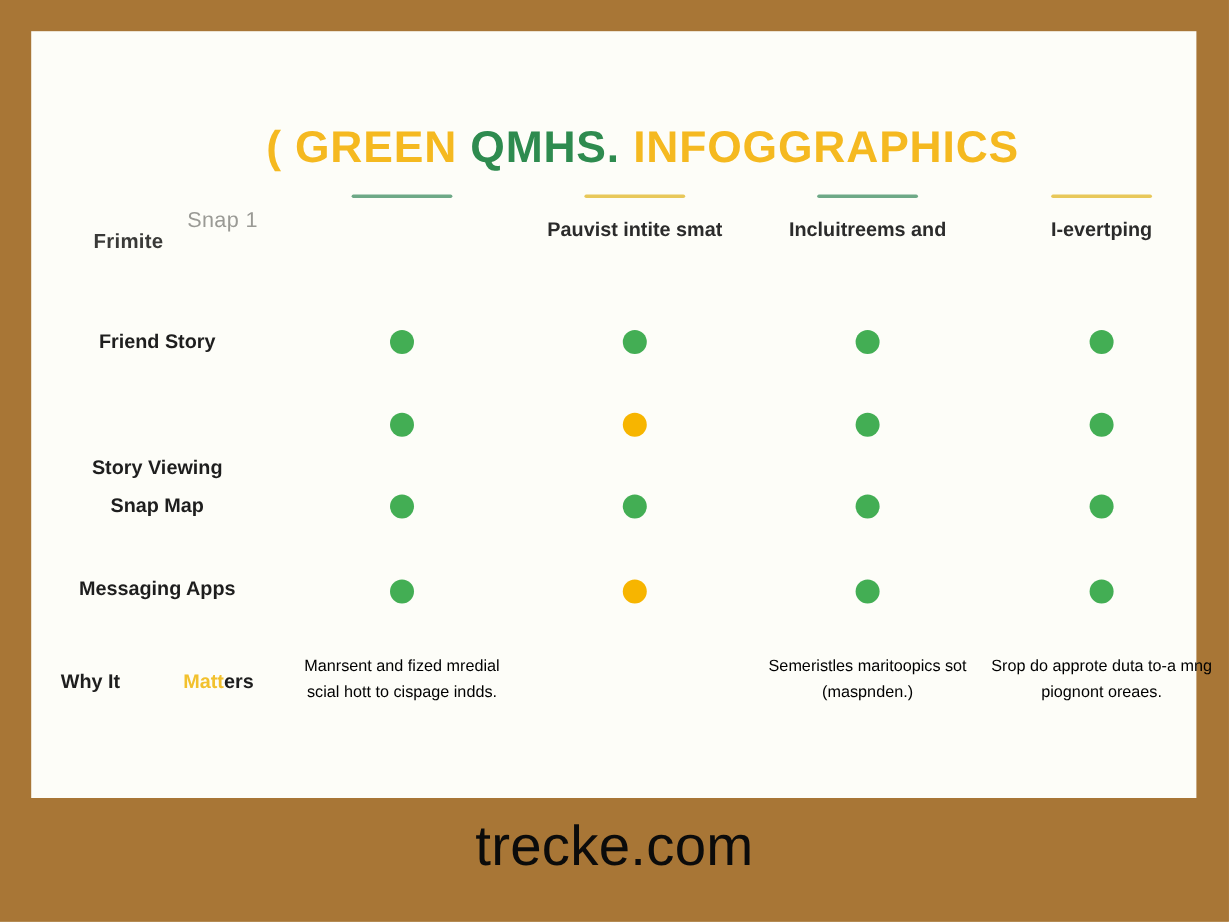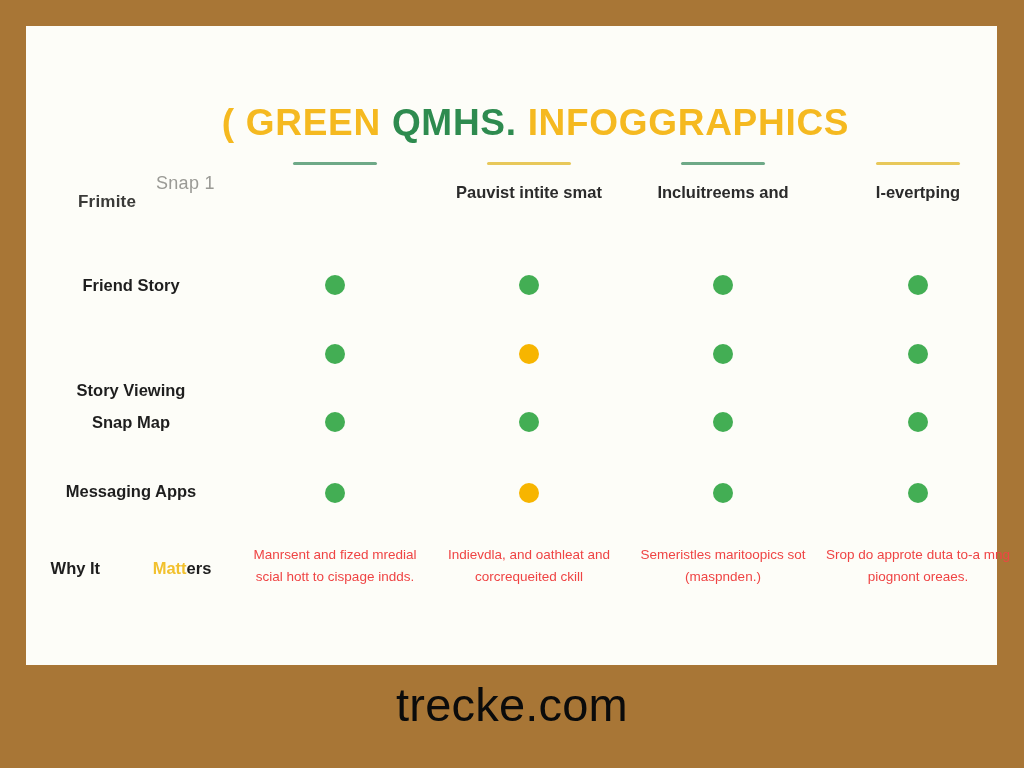--- a/index.html
+++ b/index.html
@@ -124,21 +124,21 @@
   .dot.yellow { background: #F7B500; }
 
   
   .note {
     position: absolute;
     top: 518px;
     width: 190px;
     text-align: center;
     font-size: 13.5px;
     line-height: 1.62;
-    color: #ef4444;
+    color: #000000;
   }
 
   
   .footer {
     position: absolute;
     left: 0;
     right: 0;
     top: 681px;
     text-align: center;
     font-size: 47px;
@@ -205,21 +205,20 @@
       <div class="dot green" style="left:309px; top:467px;"></div>
       <div class="dot yellow" style="left:503px; top:467px;"></div>
       <div class="dot green" style="left:697px; top:467px;"></div>
       <div class="dot green" style="left:892px; top:467px;"></div>
 
       <div class="row-label" style="top:533px;">
         <span>Why It </span><span class="hl">Matt</span><span>ers</span>
       </div>
 
       <div class="note" style="left:214px;">Manrsent and fized mredial scial hott to cispage indds.</div>
-      <div class="note" style="left:408px;">Indievdla, and oathleat and corcrequeited ckill</div>
       <div class="note" style="left:602px;">Semeristles maritoopics sot (maspnden.)</div>
       <div class="note" style="left:797px;">Srop do approte duta to-a mng piognont oreaes.</div>
 
     </div>
   </div>
 
   <div class="footer">trecke.com</div>
 
 </div>
 

